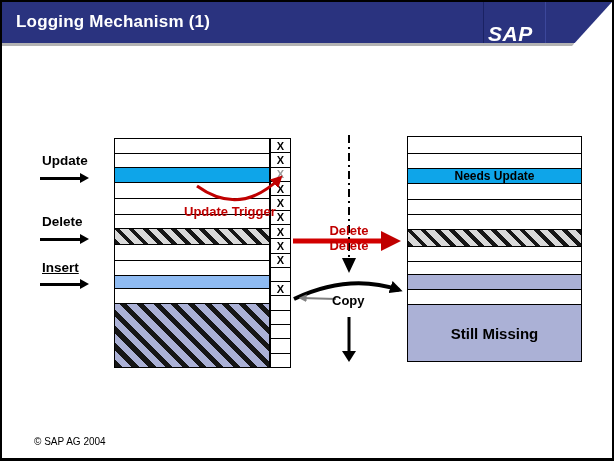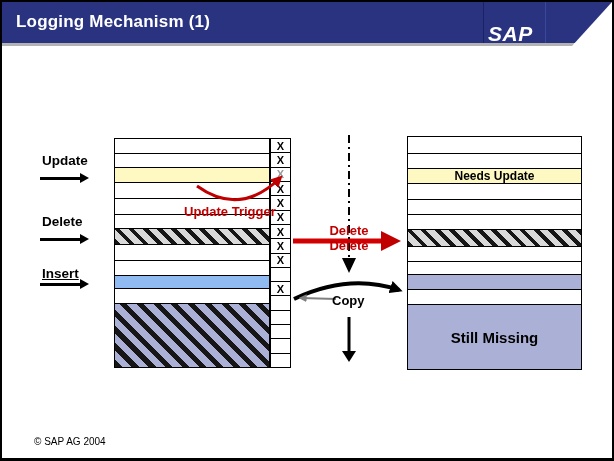--- a/index.html
+++ b/index.html
@@ -25,21 +25,21 @@
   .tbl-title{position:absolute;font-size:13px;font-weight:bold;color:#000;text-align:center;}
   
   .ltable{position:absolute;left:112px;top:136px;display:flex;}
   .tcol{border:1px solid #000;box-sizing:content-box;}
   .lmain{width:154px;}
   .lxcol{width:19px;height:228px;display:flex;flex-direction:column;}
   .rtable{position:absolute;left:405px;top:134px;width:173px;border:1px solid #000;}
   .trow{box-sizing:border-box;border-bottom:1px solid #000;display:flex;align-items:center;justify-content:center;overflow:hidden;}
   .trow:last-child{border-bottom:none;}
   .row-white{background:#fff;}
-  .row-red{background:#fef9c3;}
+  .row-red{background:#0ea5e9;}
   .row-blue{background:#8fbbf2;}
   .row-lav{background:#abb1d6;}
   .row-hatchgray{background:repeating-linear-gradient(45deg,#161616 0 4px,#d9d9d9 4px 10px);}
   .row-hatchlav{background:repeating-linear-gradient(45deg,#161616 0 5px,#abb1d6 5px 12px);}
   .row-label{font-weight:bold;font-size:12px;color:#000;}
   .row-label.big{font-size:15px;}
   .xcell{flex:1;border-bottom:1px solid #000;display:flex;align-items:center;justify-content:center;
          font-size:11px;font-weight:bold;color:#000;}
   .xcell:last-child{border-bottom:none;}
   .xcell.muted{color:#9a9a9a;}
@@ -62,21 +62,21 @@
   </div>
   <div class="header-underline"></div>
   <div class="sap-logo">SAP</div>
   <div class="header-cut"></div>
   <div class="slide-title">Logging Mechanism (1)</div>
 
   <div class="side-label" style="left:40px;top:151px;">Update</div>
   <div class="harrow" style="left:38px;top:175px;"></div>
   <div class="side-label" style="left:40px;top:212px;">Delete</div>
   <div class="harrow" style="left:38px;top:236px;"></div>
-  <div class="side-label" style="left:40px;top:264px;text-decoration:underline;">Insert</div>
+  <div class="side-label" style="left:40px;top:258px;text-decoration:underline;">Insert</div>
   <div class="harrow" style="left:38px;top:281px;"></div>
 
 
   <div class="ltable">
     <div class="tcol lmain" id="lmain">
         <div class="trow row-white" style="height: 15px;"></div>
         <div class="trow row-white" style="height: 14px;"></div>
         <div class="trow row-red" style="height: 15px;"></div>
         <div class="trow row-white" style="height: 16px;"></div>
         <div class="trow row-white" style="height: 16px;"></div>
@@ -115,21 +115,21 @@
         <span class="row-label">Needs Update</span>
       </div>
       <div class="trow row-white" style="height: 16px;"></div>
       <div class="trow row-white" style="height: 15px;"></div>
       <div class="trow row-white" style="height: 15px;"></div>
       <div class="trow row-hatchgray" style="height: 17px;"></div>
       <div class="trow row-white" style="height: 15px;"></div>
       <div class="trow row-white" style="height: 13px;"></div>
       <div class="trow row-lav" style="height: 15px;"></div>
       <div class="trow row-white" style="height: 15px;"></div>
-      <div class="trow row-lav" style="height: 64px;">
+      <div class="trow row-lav" style="height: 56px;">
         <span class="row-label big">Still Missing</span>
       </div>
     </div>
 
   <svg class="svg-overlay" viewBox="0 0 614 461">
     <defs>
       <marker id="ah-red" viewBox="0 0 10 10" refX="7" refY="5" markerWidth="4" markerHeight="4" orient="auto">
         <path d="M0,0 L10,5 L0,10 z" fill="#c00000"></path>
       </marker>
       <marker id="ah-black" viewBox="0 0 10 10" refX="7" refY="5" markerWidth="3.2" markerHeight="3.2" orient="auto">

